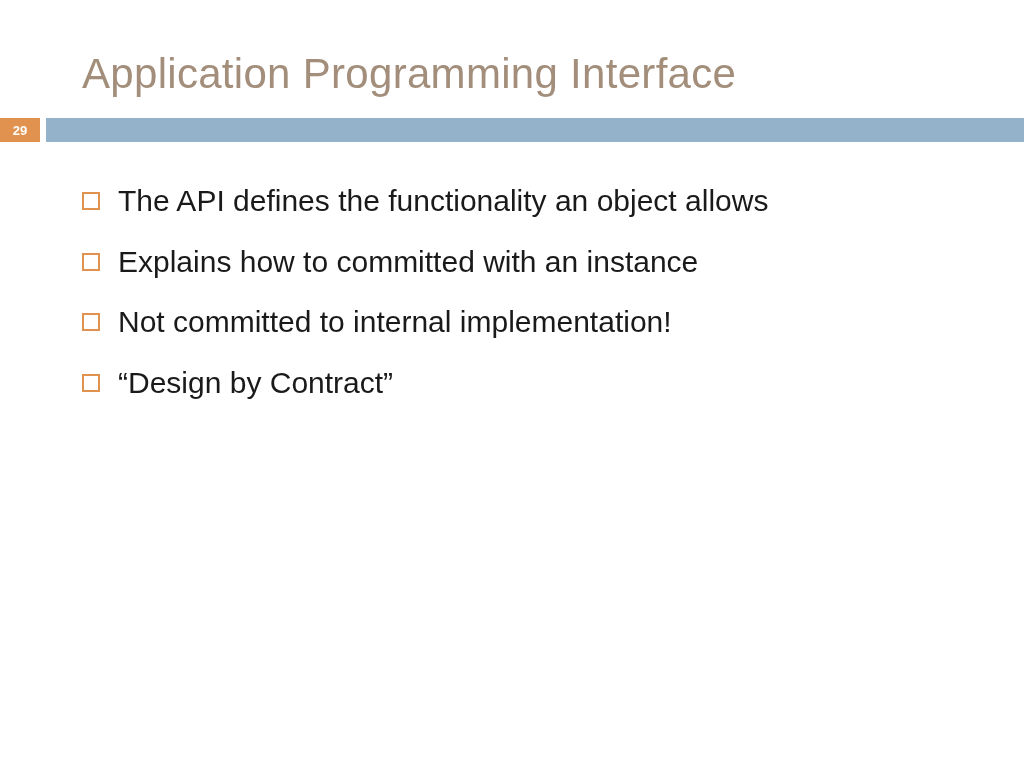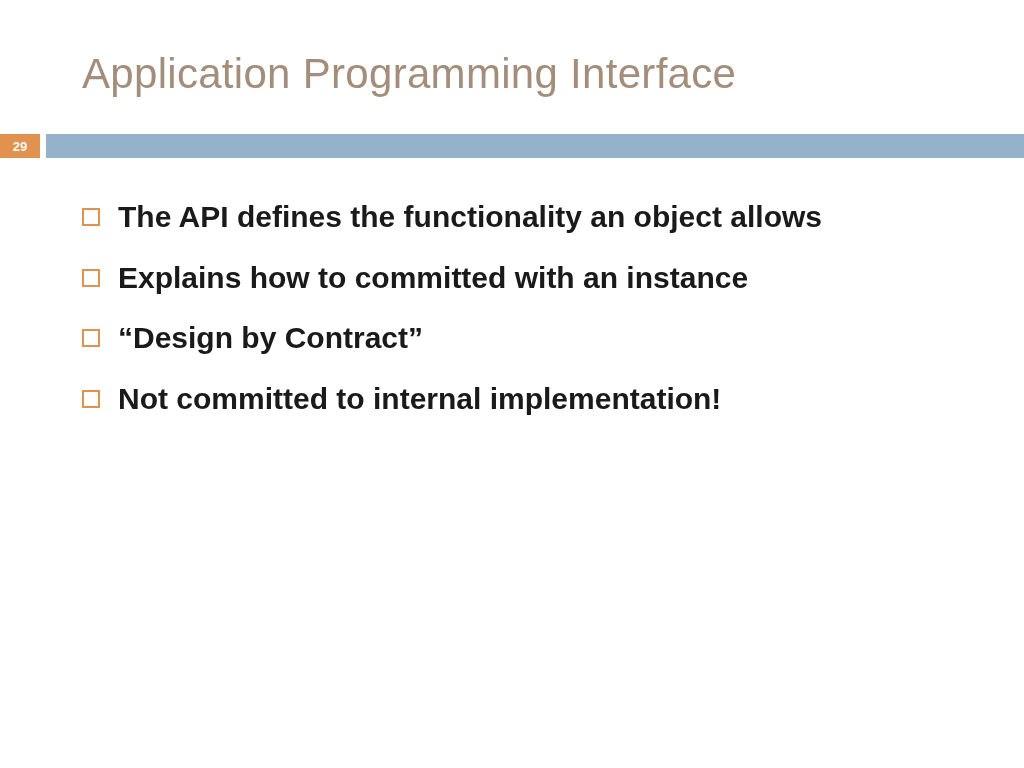--- a/index.html
+++ b/index.html
@@ -15,21 +15,21 @@
     width: 1024px;
     height: 768px;
     padding-top: 50px;
   }
   .title {
     font-size: 42px;
     font-weight: 400;
     color: #a28e7a;
     padding-left: 82px;
     letter-spacing: 0.3px;
-    margin-bottom: 36px;
+    margin-bottom: 20px;
   }
   .bar-row {
     width: 100%;
     height: 24px;
     display: flex;
     align-items: stretch;
     border-radius: 10px;
   }
   .page-number {
     width: 40px;
@@ -56,21 +56,21 @@
   ul.bullets {
     list-style: none;
   }
   ul.bullets li {
     position: relative;
     padding-left: 36px;
     font-size: 30px;
     line-height: 1.55;
     color: #1a1a1a;
     margin-bottom: 14px;
-    font-weight: 700;
+    font-weight: 400;
   }
   ul.bullets li::before {
     content: "";
     position: absolute;
     left: 0;
     top: 14px;
     width: 14px;
     height: 14px;
     border: 2px solid #e0924e;
     background: transparent;
@@ -85,17 +85,17 @@
   <div class="bar-row">
     <div class="page-number">29</div>
     <div class="gap"></div>
     <div class="blue-bar"></div>
   </div>
 
   <div class="content">
     <ul class="bullets">
       <li>The API defines the functionality an object allows</li>
       <li>Explains how to committed with an instance</li>
+      <li>Not committed to internal implementation!</li>
       <li>“Design by Contract”</li>
-      <li>Not committed to internal implementation!</li>
     </ul>
   </div>
 </div>
 
 </body></html>

